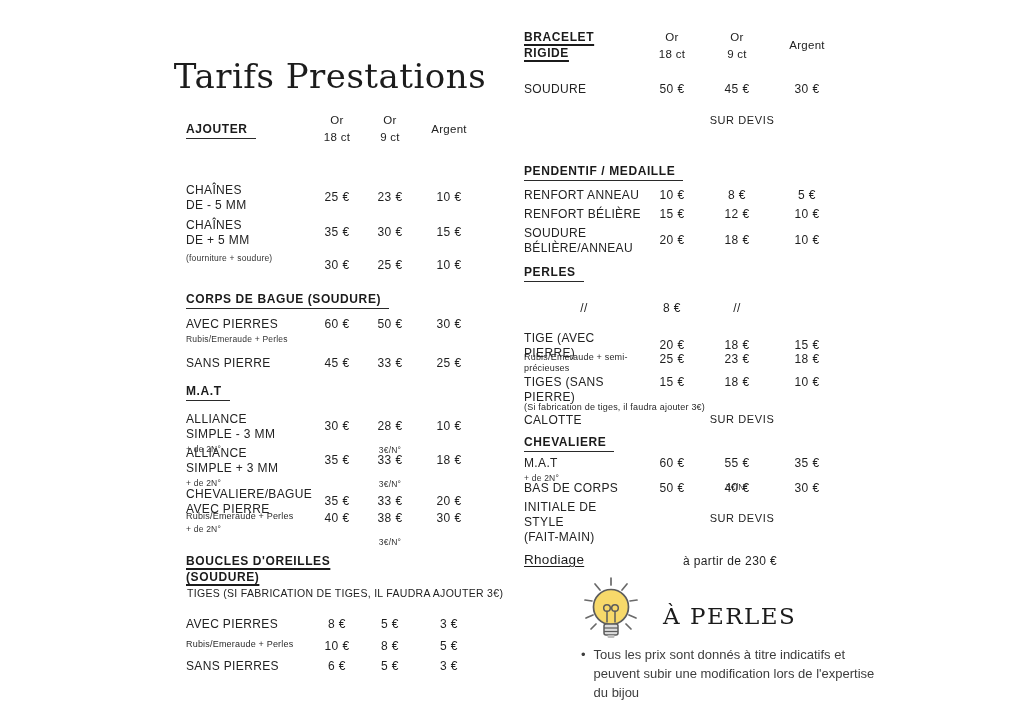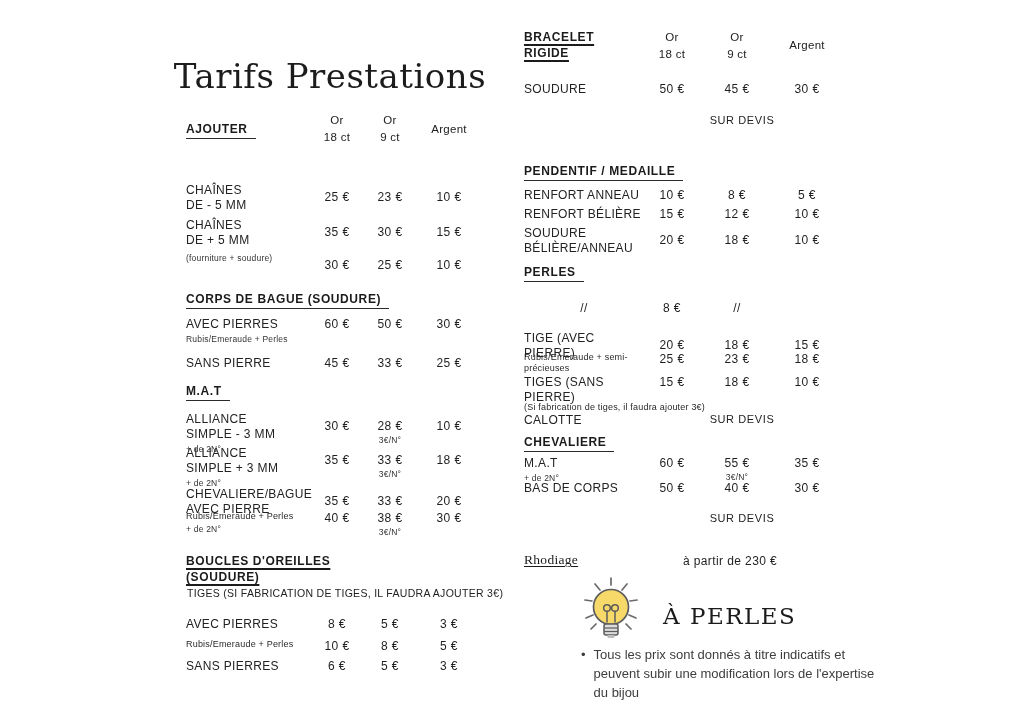--- a/index.html
+++ b/index.html
@@ -37,21 +37,21 @@
     color:#222; font-weight:500;
   }
   .sub {
     font-size:8.5px; letter-spacing:0.2px; color:#333; margin-top:2px; line-height:1.2;
   }
   .smalllbl { font-size:9px; letter-spacing:0.2px; line-height:1.25; color:#2a2a2a; font-weight:500; }
 
   .price {
     text-align:center; font-size:12px; letter-spacing:0.4px; color:#1f1f1f; line-height:1.2;
   }
-  .price .pnote { display:block; font-size:8.5px; letter-spacing:0.2px; margin-top:2px; color:#333; }
+  .price .pnote { display:block; font-size:8.5px; letter-spacing:0.2px; margin-top:12px; color:#333; }
   .mid .price { padding-top:7px; }
 
   .span-devis {
     grid-column:2 / 5; text-align:center;
     font-size:11px; letter-spacing:0.6px; font-weight:400; color:#222;
   }
 
   .sec-heading {
     font-size:12px; font-weight:600; letter-spacing:0.6px; color:#1b1b1b;
     line-height:1.35;
@@ -75,21 +75,21 @@
   .note-line {
     position:absolute; font-size:10.5px; letter-spacing:0.3px; color:#222;
     white-space:nowrap; font-weight:500;
   }
   .note-small {
     position:absolute; font-size:9px; letter-spacing:0.2px; color:#2a2a2a; white-space:nowrap;
   }
 
   .rhodiage-heading {
     position:absolute; left:524px; top:552px;
-    font-family:Liberation Serif, serif; font-size:13.5px; color:#1b1b1b;
+    font-family:Liberation Sans, sans-serif; font-size:13.5px; color:#1b1b1b;
     text-decoration:underline; text-decoration-thickness:1.2px; text-underline-offset:2px;
     letter-spacing:0.3px;
   }
   .rhodiage-value {
     position:absolute; left:660px; top:554px; width:140px; text-align:center;
     font-size:12px; letter-spacing:0.4px; color:#1f1f1f;
   }
 
   .bulb-wrap { position:absolute; left:576px; top:574px; width:70px; height:72px; }
 
@@ -339,20 +339,23 @@
 </div>
 
 <div class="rrow" style="top:481px">
   <div class="lbl">BAS DE CORPS</div>
   <div class="price">50 €</div>
   <div class="price">40 €</div>
   <div class="price">30 €</div>
 </div>
 
 <div class="rrow" style="top:500px">
+  <div class="lbl pre">INITIALE DE
+STYLE
+(FAIT-MAIN)</div>
   <div class="span-devis pad12">SUR DEVIS</div>
 </div>
 
 <div class="rhodiage-heading">Rhodiage</div>
 <div class="rhodiage-value">à partir de 230 €</div>
 
 <div class="bulb-wrap">
   <svg width="70" height="72" viewBox="0 0 70 72" xmlns="http://www.w3.org/2000/svg">
     <g stroke="#6a6a6a" stroke-width="1.7" stroke-linecap="round">
       <line x1="35" y1="4" x2="35" y2="11"></line>

